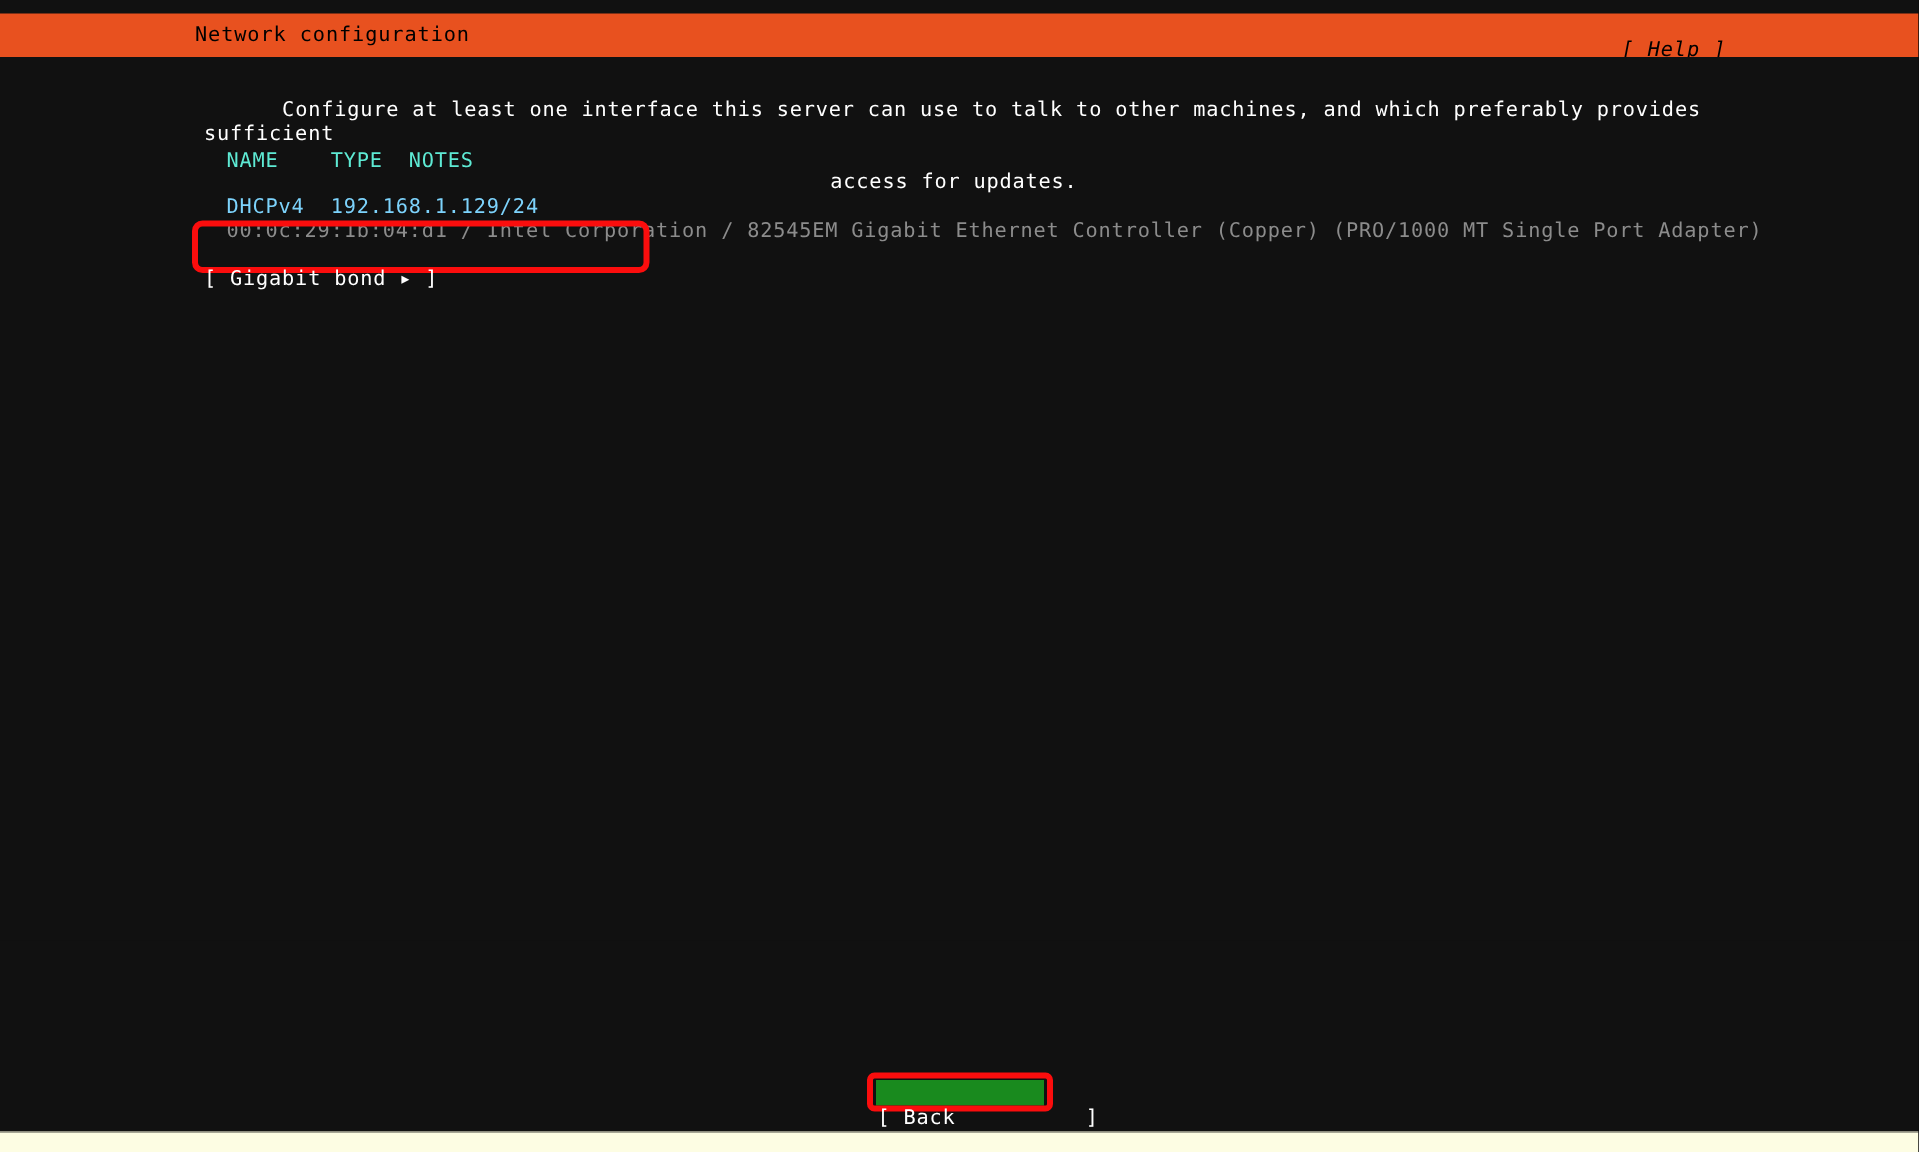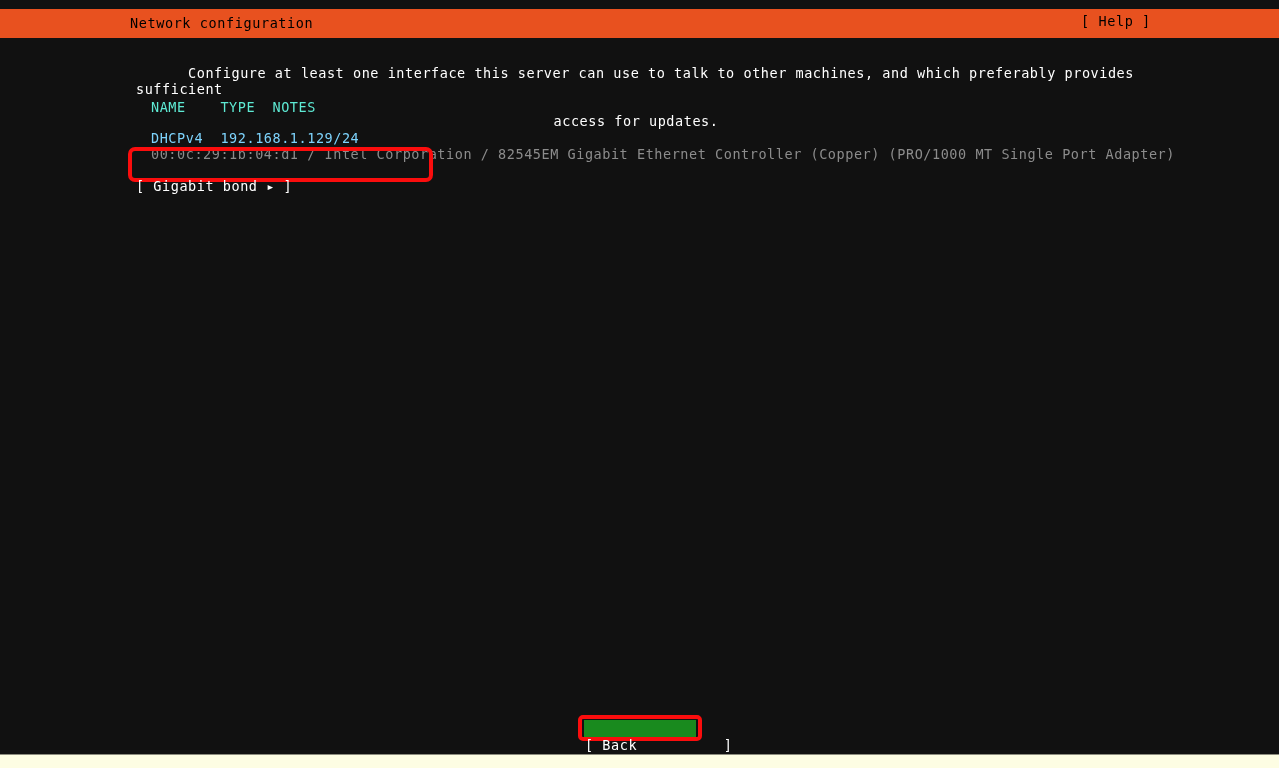--- a/index.html
+++ b/index.html
@@ -38,23 +38,24 @@
     color: #000000;
   }
   .header-title {
     position: absolute;
     left: 130px; top: 6px;
     letter-spacing: 0.6px;
     white-space: pre;
   }
   .header-help {
     position: absolute;
-    left: 1081px; top: 4px;
+    left: 1081px; top: 16px;
     white-space: pre;
     letter-spacing: 0.6px;
+    font-style: italic;
   }
   
   .content {
     position: absolute;
     left: 0; top: 38px;
     width: 1279px;
     height: 589px;
     background: #111111;
   }
   .desc {

